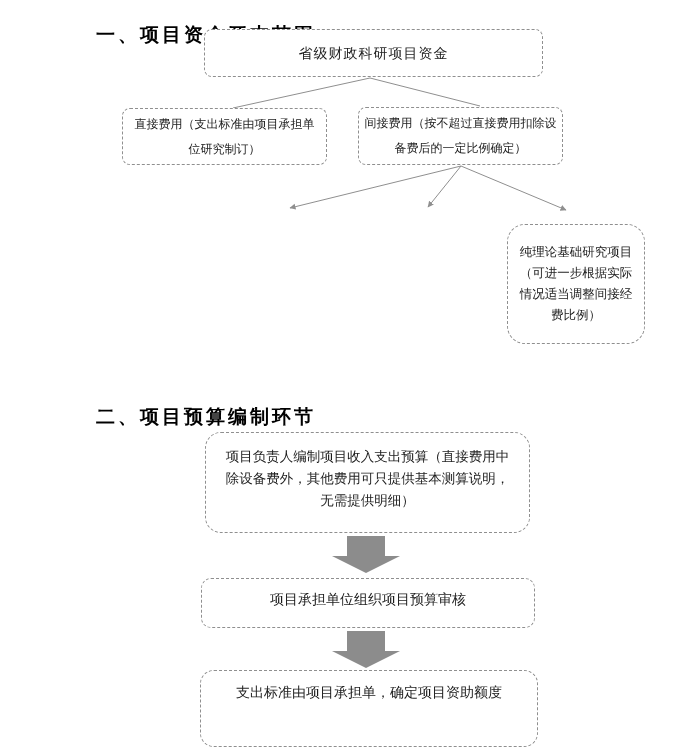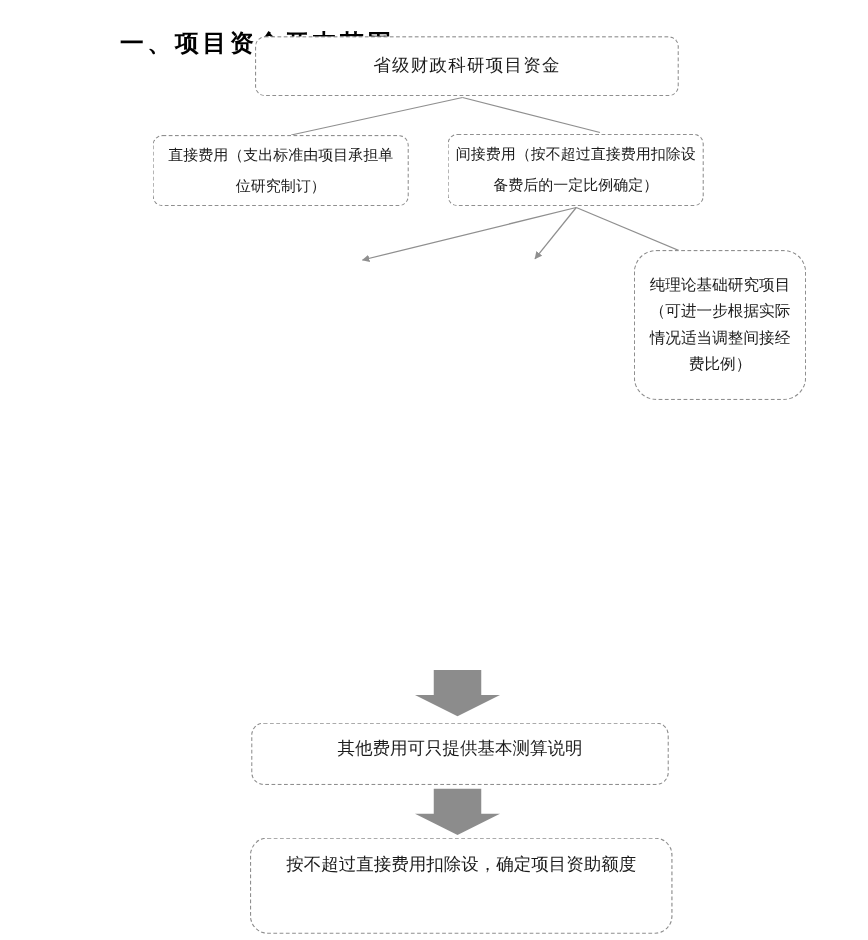--- a/index.html
+++ b/index.html
@@ -52,21 +52,21 @@
   }
   .box-tech {
     left:190px; top:210px; width:148px; height:162px;
     border-radius:14px;
   }
   .box-intensive {
     left:353px; top:209px; width:130px; height:173px;
     border-radius:14px;
   }
   .box-pure {
-    left:507px; top:200px; width:138px; height:120px;
+    left:507px; top:224px; width:138px; height:120px;
     border-radius:18px;
   }
   .box-step1 {
     left:205px; top:432px; width:325px; height:101px;
     border-radius:16px; font-size:13.5px; line-height:22px;
     align-items:flex-start; padding-top:13px;
   }
   .box-step2 {
     left:201px; top:578px; width:334px; height:50px;
     border-radius:10px; font-size:14px;
@@ -118,19 +118,23 @@
   <div class="box box-direct">直接费用（支出标准由项目承担单
 位研究制订）</div>
 
 
 
   <div class="box box-pure">纯理论基础研究项目
 （可进一步根据实际
 情况适当调整间接经
 费比例）</div>
 
+  <h2 class="heading heading-2">二、项目预算编制环节</h2>
 
+  <div class="box box-step1">项目负责人编制项目收入支出预算（直接费用中
+除设备费外，其他费用可只提供基本测算说明，
+无需提供明细）</div>
 
-  <div class="box box-step2">其他费用可只提供基本测算说明</div>
+  <div class="box box-step2">项目承担单位组织项目预算审核</div>
 
-  <div class="box box-step3">按不超过直接费用扣除设，确定项目资助额度</div>
+  <div class="box box-step3">支出标准由项目承担单，确定项目资助额度</div>
 
 </div>
 
 </body></html>

